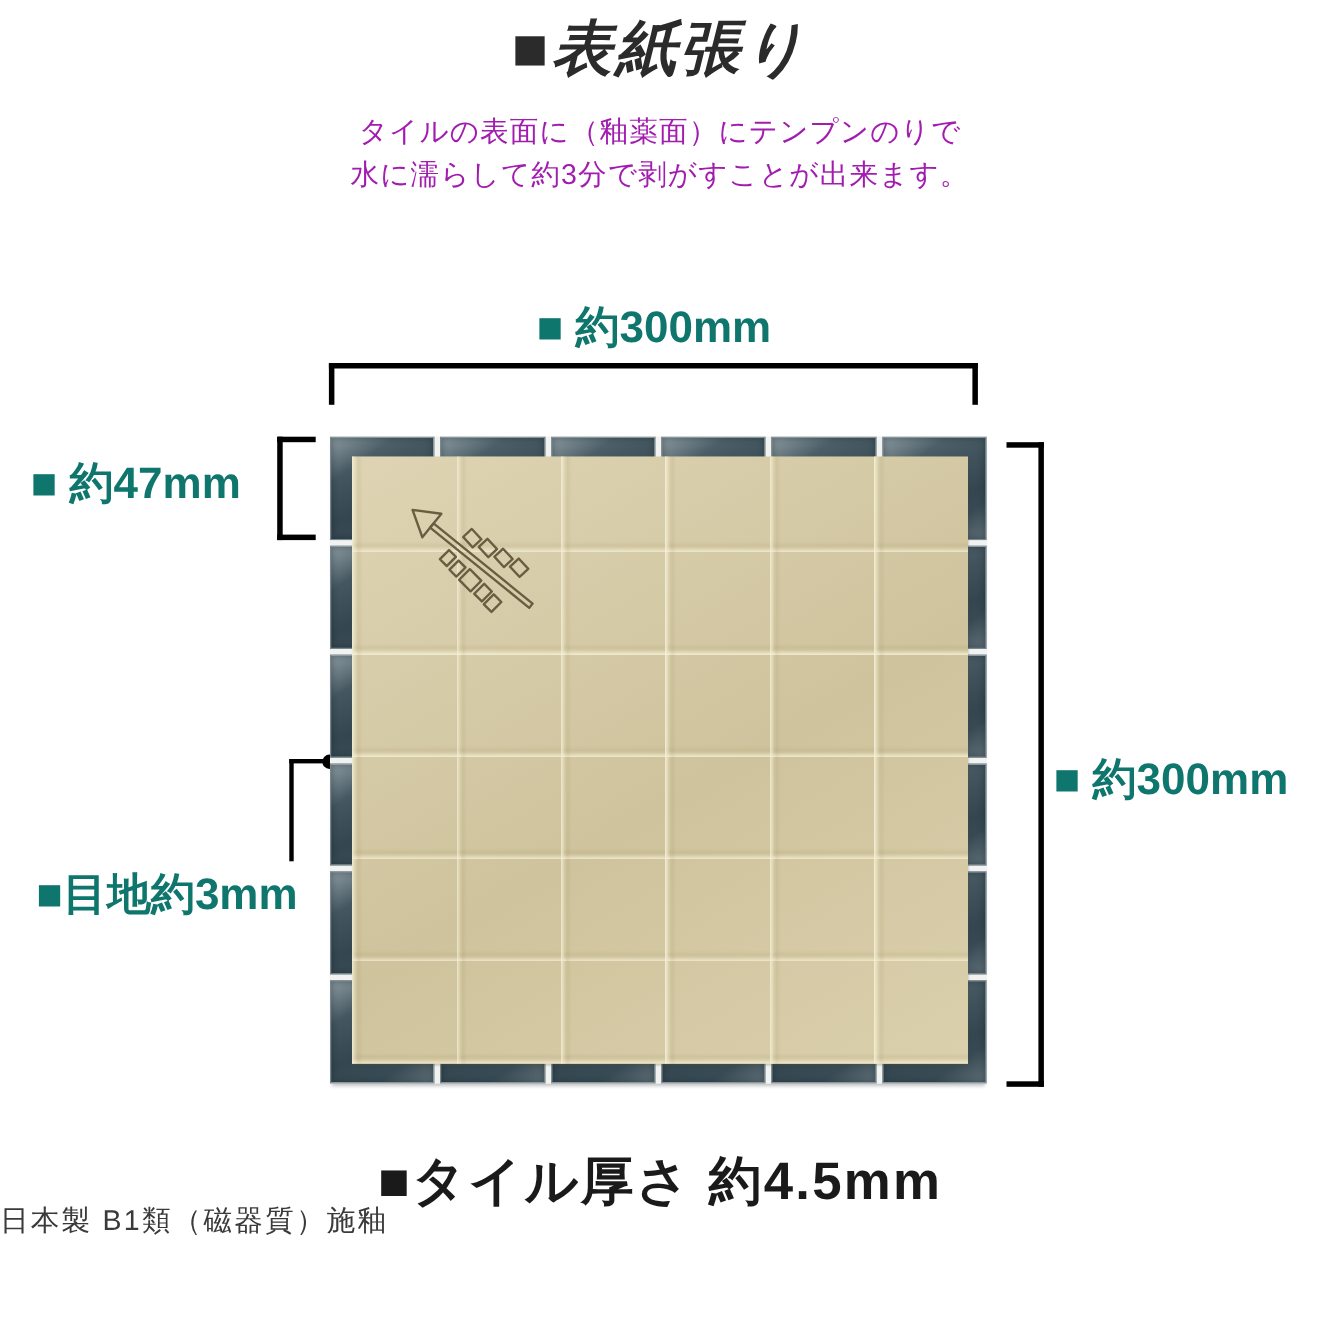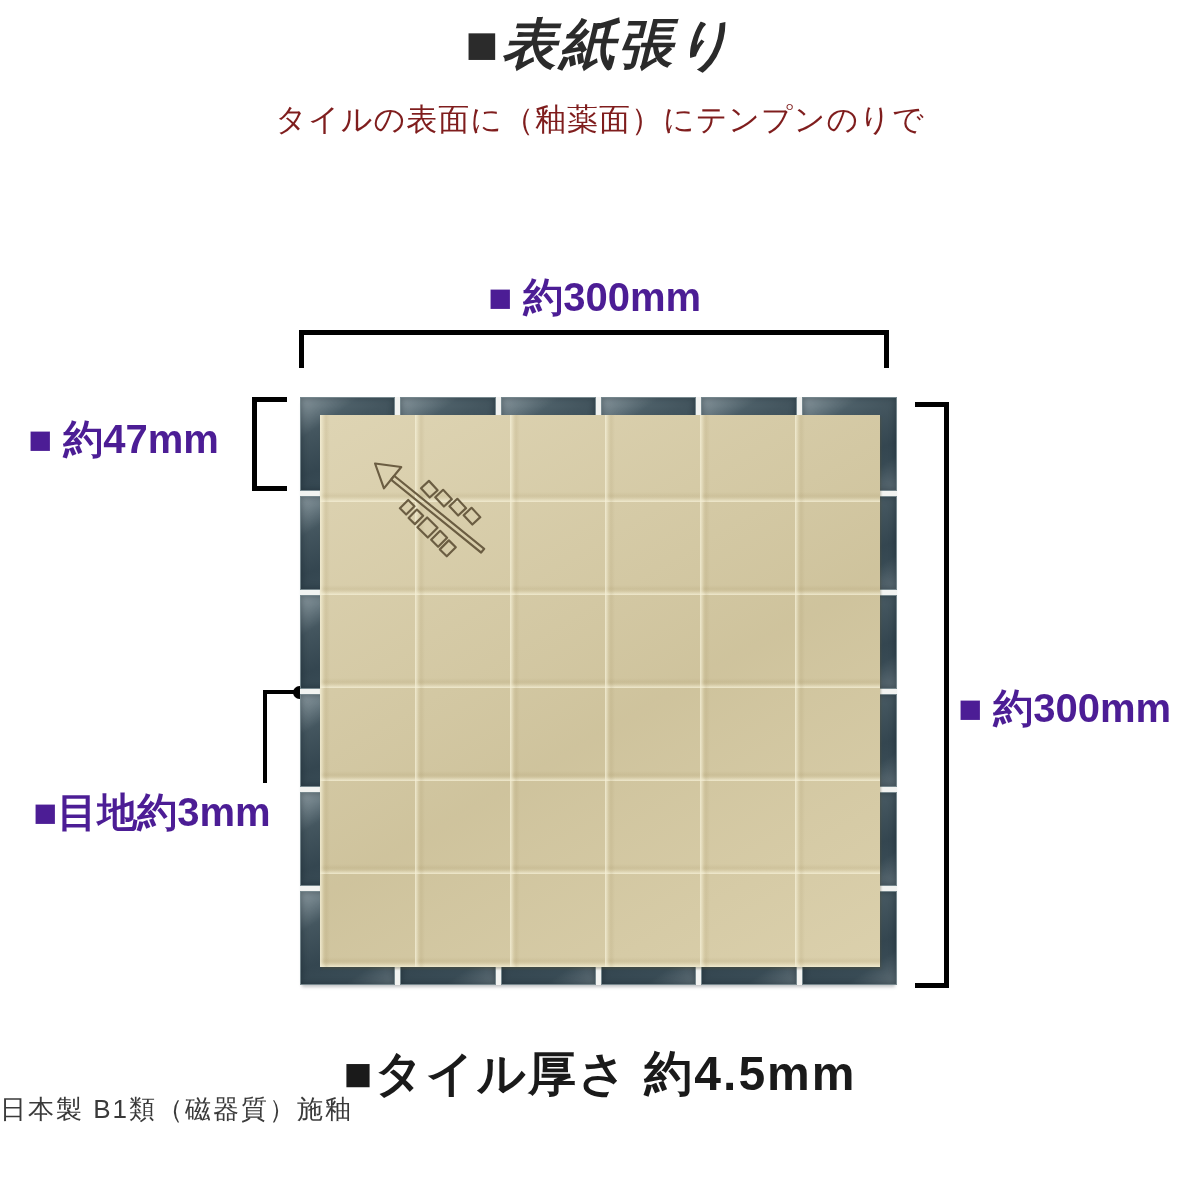--- a/index.html
+++ b/index.html
@@ -10,23 +10,23 @@
   }
   .abs{position:absolute;}
 
   
   .page-title{
     top:8px;left:0;width:100%;text-align:center;
     font-size:55px;font-weight:bold;letter-spacing:3px;color:#2b2b2b;font-style:italic;
   }
   .description{
     top:100px;left:0;width:100%;text-align:center;
-    font-size:31px;line-height:39px;font-weight:500;letter-spacing:1px;color:#7f1d1d;
+    font-size:26px;line-height:39px;font-weight:500;letter-spacing:1px;color:#a21caf;
   }
-  .dim-label{font-size:40px;font-weight:bold;color:#4c1d95;white-space:nowrap;}
+  .dim-label{font-size:40px;font-weight:bold;color:#0f766e;white-space:nowrap;}
   .label-top300{top:270px;left:300px;width:589px;text-align:center;}
   .label-47{top:412px;left:28px;}
   .label-right300{top:681px;left:958px;}
   .label-joint{top:785px;left:33px;}
 
   .footer-thickness{
     top:1042px;left:0;width:100%;text-align:center;
     font-size:48px;font-weight:bold;letter-spacing:2px;color:#1a1a1a;
   }
   .footer-origin{
@@ -86,20 +86,21 @@
   }
   .arrow-stamp{position:absolute;left:36px;top:38px;width:148px;height:110px;}
 </style>
 </head>
 <body>
 
 <div class="abs page-title">■表紙張り</div>
 
 <div class="abs description">
   <div>タイルの表面に（釉薬面）にテンプンのりで</div>
+  <div>水に濡らして約3分で剥がすことが出来ます。</div>
 </div>
 
 <div class="abs dim-label label-top300">■ 約300mm</div>
 <div class="abs bracket-top"></div>
 
 <div class="abs dim-label label-47">■ 約47mm</div>
 <div class="abs bracket-left"></div>
 
 <div class="abs dim-label label-right300">■ 約300mm</div>
 <div class="abs bracket-right"></div>

